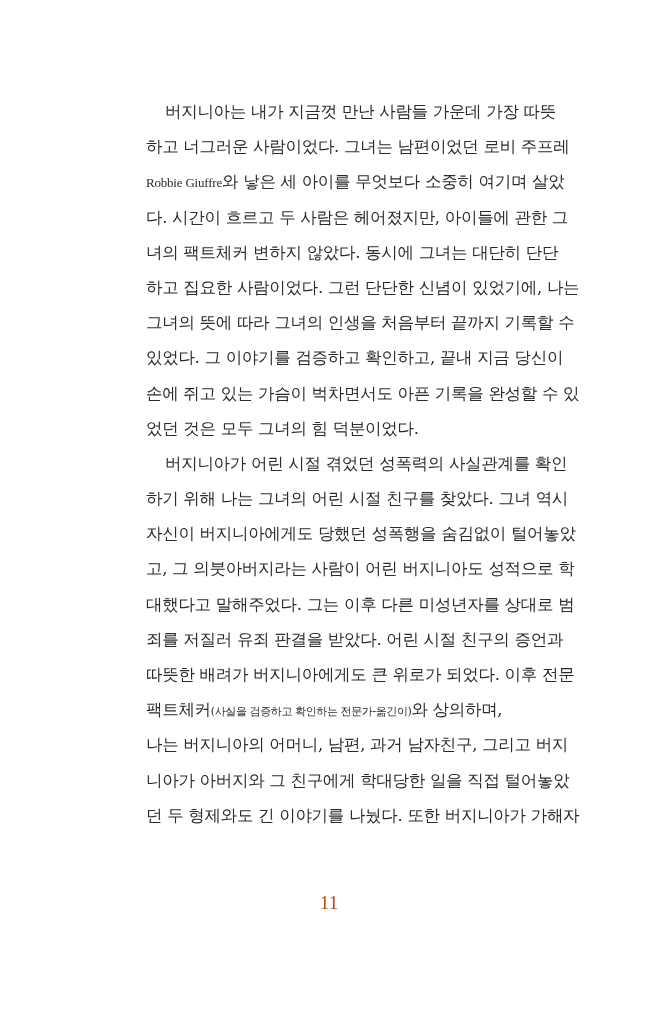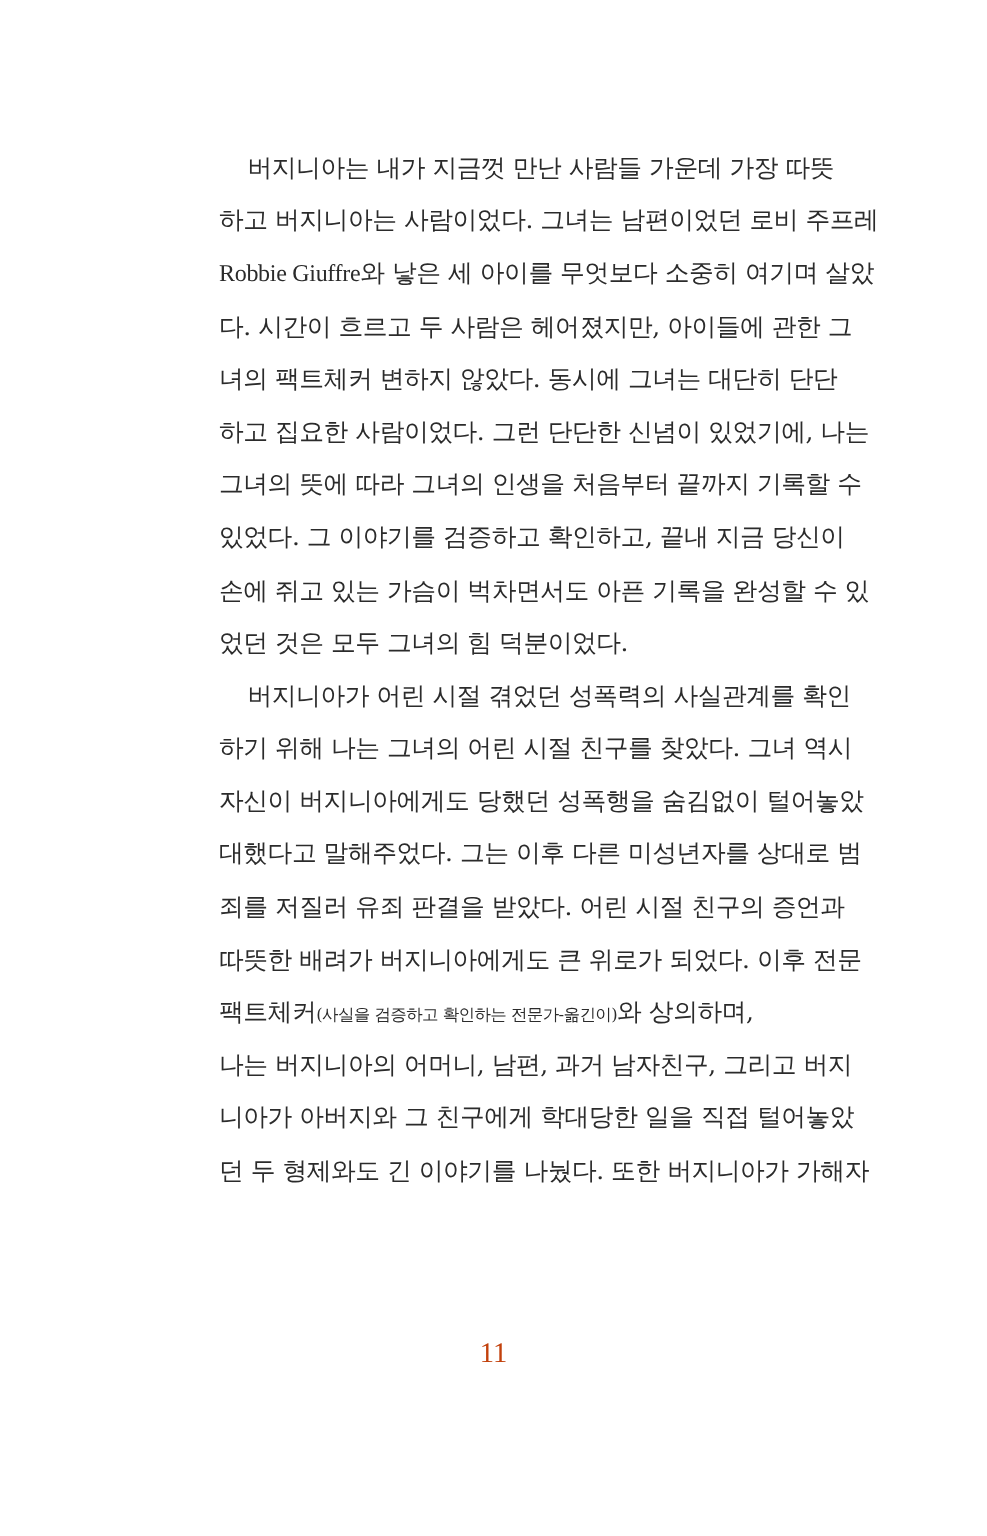--- a/index.html
+++ b/index.html
@@ -6,47 +6,48 @@
     body { width: 658px; height: 1024px; position: relative; overflow: hidden; }
     .page { position: absolute; left: 0; top: 0; width: 658px; height: 1024px; background: #ffffff; padding-left: 20px; }
     .text-block { position: absolute; left: 146px; top: 94px; width: 370px; }
     .line {
       height: 35.2px; line-height: 35.2px;
       font-family: "DejaVu Serif", "Liberation Serif", serif;
       font-size: 16.5px; color: #2b2b2b; white-space: nowrap;
       letter-spacing: -0.3px;
     }
     .indent { padding-left: 19px; }
-    .small-latin { font-family: "Liberation Serif", serif; font-size: 16px; letter-spacing: -0.2px; }
+    .small-latin { font-family: "Liberation Serif", serif; font-size: 13px; letter-spacing: -0.2px; }
     .small-note { font-size: 11px; letter-spacing: -0.4px; }
     .page-number {
       position: absolute; left: 0; width: 658px; top: 892px; text-align: center;
       font-family: "Liberation Serif", serif; font-size: 19px; color: #c2410c;
     }
   </style>
 </head>
 <body>
 
 <div class="page">
   <div class="text-block">
 
     <div class="line indent">버지니아는 내가 지금껏 만난 사람들 가운데 가장 따뜻</div>
-    <div class="line">하고 버지니아는 사람이었다. 그녀는 남편이었던 로비 주프레</div>
+    <div class="line">하고 너그러운 사람이었다. 그녀는 남편이었던 로비 주프레</div>
     <div class="line"><span class="small-latin">Robbie Giuffre</span><span>와 낳은 세 아이를 무엇보다 소중히 여기며 살았</span></div>
     <div class="line">다. 시간이 흐르고 두 사람은 헤어졌지만, 아이들에 관한 그</div>
     <div class="line">녀의 팩트체커 변하지 않았다. 동시에 그녀는 대단히 단단</div>
     <div class="line">하고 집요한 사람이었다. 그런 단단한 신념이 있었기에, 나는</div>
     <div class="line">그녀의 뜻에 따라 그녀의 인생을 처음부터 끝까지 기록할 수</div>
     <div class="line">있었다. 그 이야기를 검증하고 확인하고, 끝내 지금 당신이</div>
     <div class="line">손에 쥐고 있는 가슴이 벅차면서도 아픈 기록을 완성할 수 있</div>
     <div class="line">었던 것은 모두 그녀의 힘 덕분이었다.</div>
 
     <div class="line indent">버지니아가 어린 시절 겪었던 성폭력의 사실관계를 확인</div>
     <div class="line">하기 위해 나는 그녀의 어린 시절 친구를 찾았다. 그녀 역시</div>
     <div class="line">자신이 버지니아에게도 당했던 성폭행을 숨김없이 털어놓았</div>
+    <div class="line">고, 그 의붓아버지라는 사람이 어린 버지니아도 성적으로 학</div>
     <div class="line">대했다고 말해주었다. 그는 이후 다른 미성년자를 상대로 범</div>
     <div class="line">죄를 저질러 유죄 판결을 받았다. 어린 시절 친구의 증언과</div>
     <div class="line">따뜻한 배려가 버지니아에게도 큰 위로가 되었다. 이후 전문</div>
     <div class="line"><span>팩트체커</span><span class="small-note">(사실을 검증하고 확인하는 전문가-옮긴이)</span><span>와 상의하며,</span></div>
     <div class="line">나는 버지니아의 어머니, 남편, 과거 남자친구, 그리고 버지</div>
     <div class="line">니아가 아버지와 그 친구에게 학대당한 일을 직접 털어놓았</div>
     <div class="line">던 두 형제와도 긴 이야기를 나눴다. 또한 버지니아가 가해자</div>
   </div>
   <div class="page-number">11</div>
 </div>

